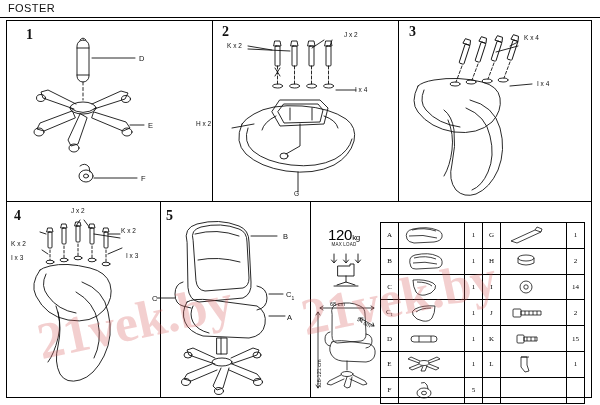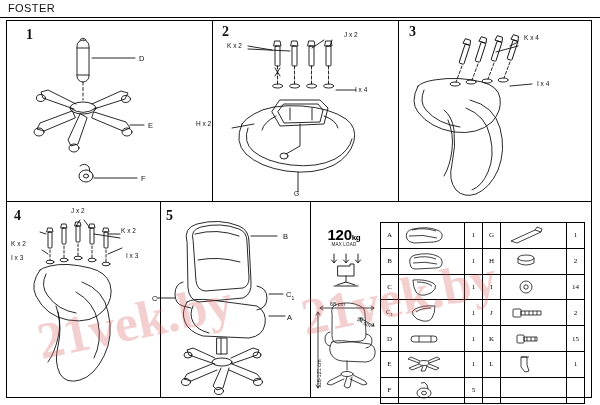--- a/index.html
+++ b/index.html
@@ -106,21 +106,21 @@
     top: 226px;
     width: 52px;
     text-align: center;
   }
   .weight-num {
     font-size: 14px;
     font-weight: bold;
     font-family: "Liberation Sans", sans-serif;
     letter-spacing: -.3px;
   }
-  .weight-num span { font-size: 8px; font-weight: bold; }
+  .weight-num span { font-size: 8px; font-weight: normal; }
   .weight-sub {
     font-size: 4.5px;
     letter-spacing: .2px;
     color: #111;
     margin-top: -1px;
   }
   
   .dim {
     position: absolute;
     font-size: 5.5px;

